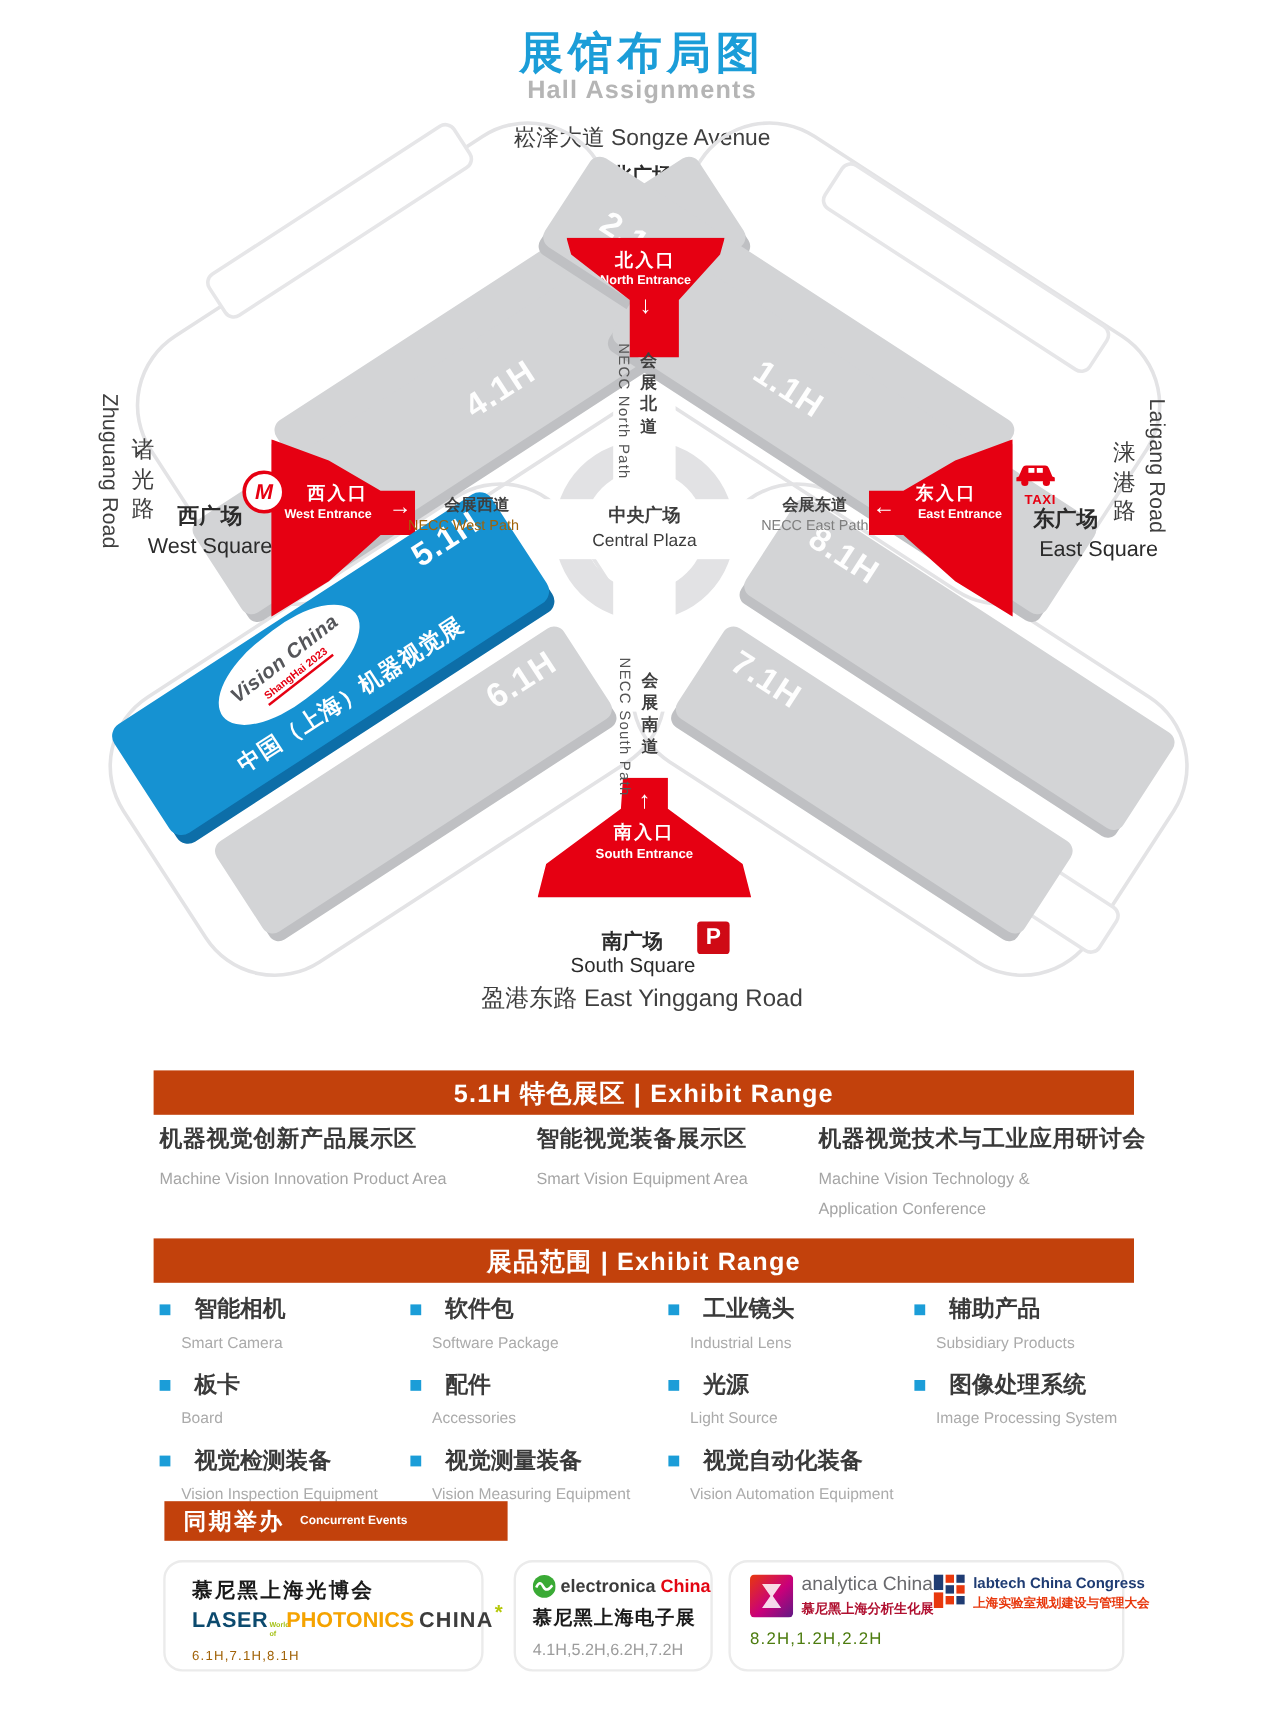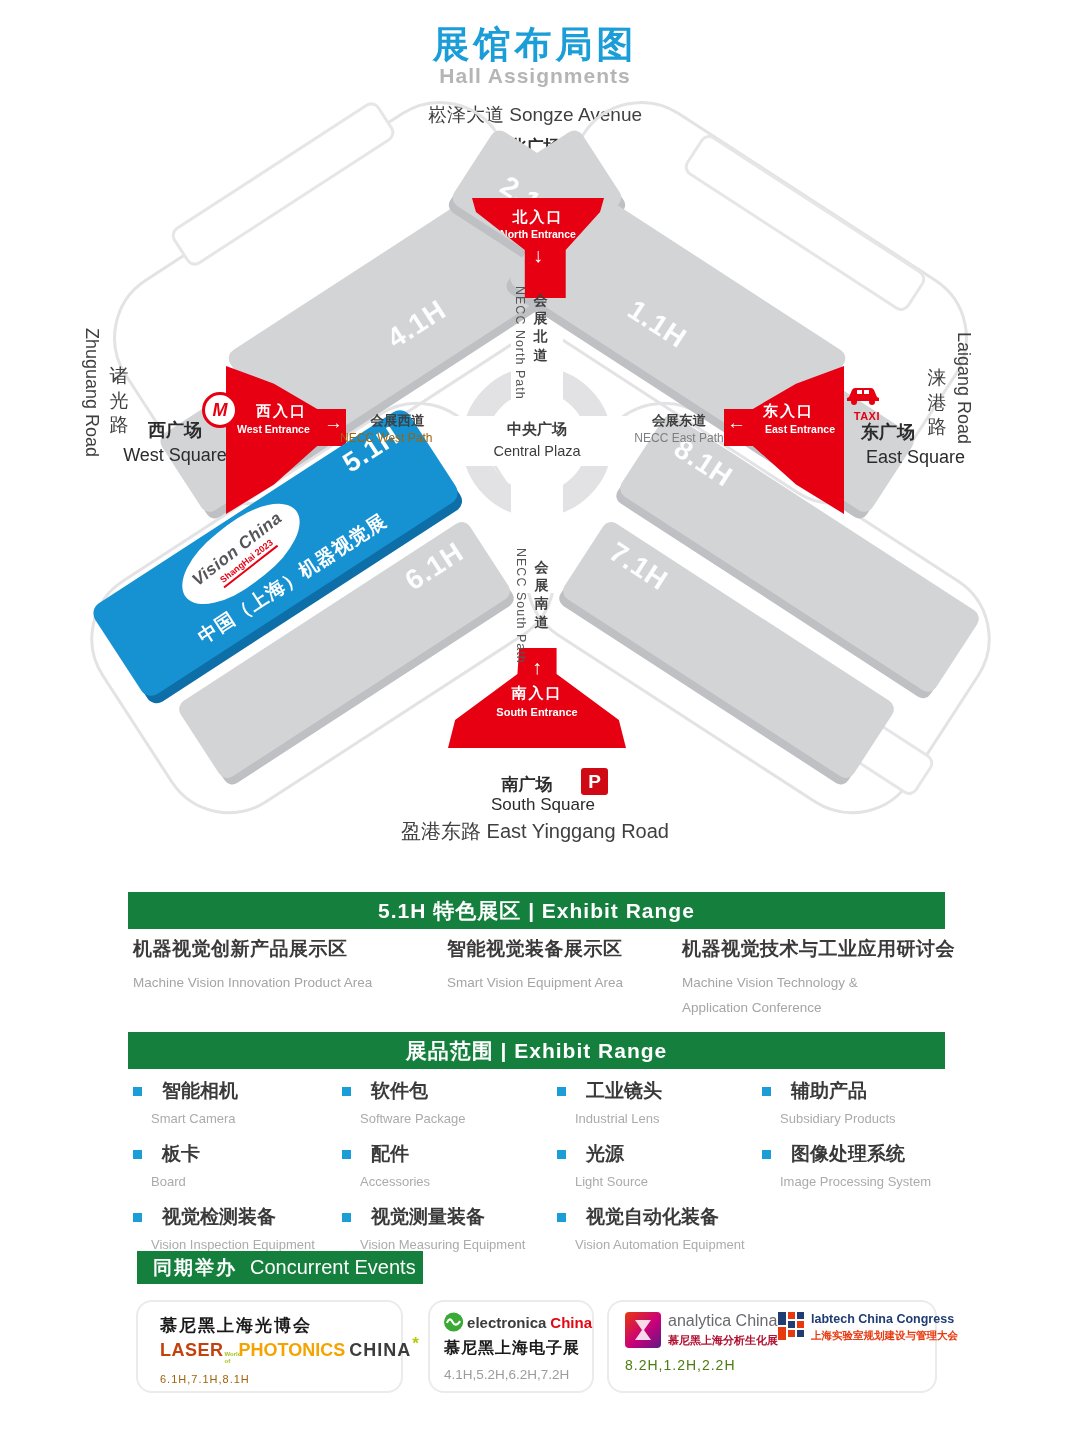--- a/index.html
+++ b/index.html
@@ -84,50 +84,50 @@
   #wp-en{left:340px;top:431px;width:115px;text-align:left;font-size:12px;color:#a16207}
   #ep-cn{left:620px;top:412px;width:118px;text-align:center;font-size:13.5px;font-weight:600;color:#3f3f3f}
   #ep-en{left:617px;top:431px;width:124px;text-align:center;font-size:12px;color:#7e7e7e}
   #cp-cn{left:462px;top:420px;width:150px;text-align:center;font-size:15px;font-weight:600;color:#3c3c3c}
   #cp-en{left:462px;top:443px;width:150px;text-align:center;font-size:14.5px;color:#3c3c3c}
   #wsq-cn{left:115px;top:418px;width:120px;text-align:center;font-size:18px;font-weight:700;color:#2b2b2b}
   #wsq-en{left:100px;top:445px;width:150px;text-align:center;font-size:18px;color:#2b2b2b}
   #esq-cn{left:828px;top:420px;width:120px;text-align:center;font-size:18px;font-weight:700;color:#2b2b2b}
   #esq-en{left:815px;top:447px;width:150px;text-align:right;font-size:18px;color:#2b2b2b}
   #ssq-cn{left:477px;top:773px;width:100px;text-align:center;font-size:17px;font-weight:700;color:#2b2b2b}
-  #ssq-en{left:460px;top:795px;width:135px;text-align:right;font-size:17px;color:#2b2b2b}
+  #ssq-en{left:460px;top:795px;width:135px;text-align:center;font-size:17px;color:#2b2b2b}
   #brd{top:818px;font-size:20px;color:#3f3f3f}
   #lr-cn{left:108px;top:364px;width:22px;font-size:19px;color:#3f3f3f}
   #lr-en{left:102px;top:328px;font-size:18px;color:#3f3f3f}
   #rr-cn{left:926px;top:366px;width:22px;font-size:19px;color:#3f3f3f}
   #rr-en{left:974px;top:332px;font-size:18px;color:#3f3f3f}
   
-  .bar{position:absolute;background:#15803d;color:#fff;display:flex;align-items:center;justify-content:center;font-weight:700}
+  .bar{position:absolute;background:#c2410c;color:#fff;display:flex;align-items:center;justify-content:center;font-weight:700}
   #bar1{left:128px;top:892px;width:817px;height:37px;font-size:21px;letter-spacing:1px}
   #bar2{left:128px;top:1032px;width:817px;height:37px;font-size:21px;letter-spacing:1px}
   #bar3{left:137px;top:1251px;width:286px;height:33px;justify-content:flex-start;padding-left:16px;box-sizing:border-box;gap:13px}
   #bar3 .b3cn{font-size:19px;font-weight:800;letter-spacing:2px}
-  #bar3 .b3en{font-size:20px;font-weight:400}
+  #bar3 .b3en{font-size:10px;font-weight:700}
   
   .fcol{position:absolute;top:936px}
   .fcol .fcn{font-size:19px;font-weight:700;color:#3a3a3a;letter-spacing:.5px;white-space:nowrap}
   .fcol .fen{font-size:13.5px;color:#a5a5a5;margin-top:9px;line-height:1.85}
   #fcol1{left:133px;width:300px}#fcol2{left:447px;width:225px}#fcol3{left:682px;width:200px}
   
   #grid{position:absolute;left:133px;top:1078px;width:812px;display:grid;
         grid-template-columns:209px 215px 205px 1fr;row-gap:15px}
   .gi .gcn{display:flex;align-items:center;gap:20px;font-size:19px;font-weight:700;color:#3a3a3a;white-space:nowrap}
   .blt{width:9px;height:9px;background:#1b9dd8;flex:none}
   .gi .gen{font-size:13px;color:#ababab;margin:7px 0 0 18px;white-space:nowrap}
   
   .card{position:absolute;top:1300px;height:93px;background:#fff;border:2px solid #ebebeb;border-radius:16px;box-sizing:border-box}
   #card1{left:136px;width:267px;padding:12px 0 0 22px}
   .c1-title{font-family:"Liberation Serif",serif;font-size:17px;font-weight:700;color:#1a1a1a;letter-spacing:2px}
   .c1-logo{margin-top:3px;display:flex;align-items:baseline}
-  .laser{font-size:18px;font-weight:900;color:#c2410c;letter-spacing:.5px}
+  .laser{font-size:18px;font-weight:900;color:#0c4a6e;letter-spacing:.5px}
   .wof{font-size:6px;color:#a6c21b;width:13px;line-height:1.1;margin:0 1px;font-weight:700;white-space:normal}
   .phot{font-size:18px;font-weight:900;color:#f5a300}
   .chnw{font-size:18px;font-weight:700;color:#3c3c3c;margin-left:4px;letter-spacing:1px}
   .spark{color:#b5c80a;font-size:17px;font-weight:900;margin-left:1px;position:relative;top:-7px}
   .c1-halls{margin-top:9px;font-size:11px;color:#a16207;letter-spacing:1px}
   #card2{left:428px;width:166px;padding:10px 0 0 14px}
   .c2-logo{display:flex;align-items:center;gap:4px}
   .el1{font-size:15px;color:#3c3c3c;font-weight:600}
   .el2{font-size:15px;color:#e30613;font-weight:600}
   .c2-title{font-family:"Liberation Serif",serif;font-size:16px;font-weight:700;color:#1a1a1a;margin-top:6px;letter-spacing:1px}

